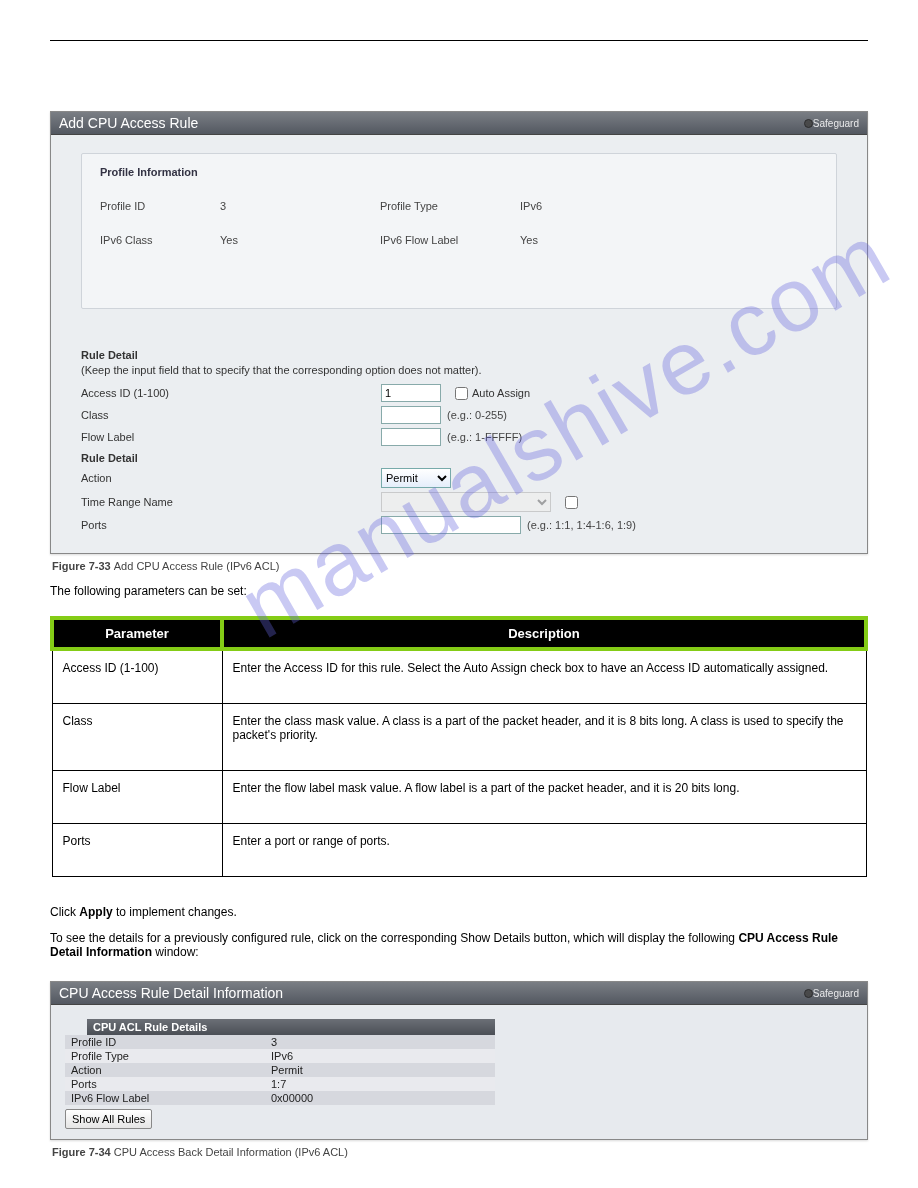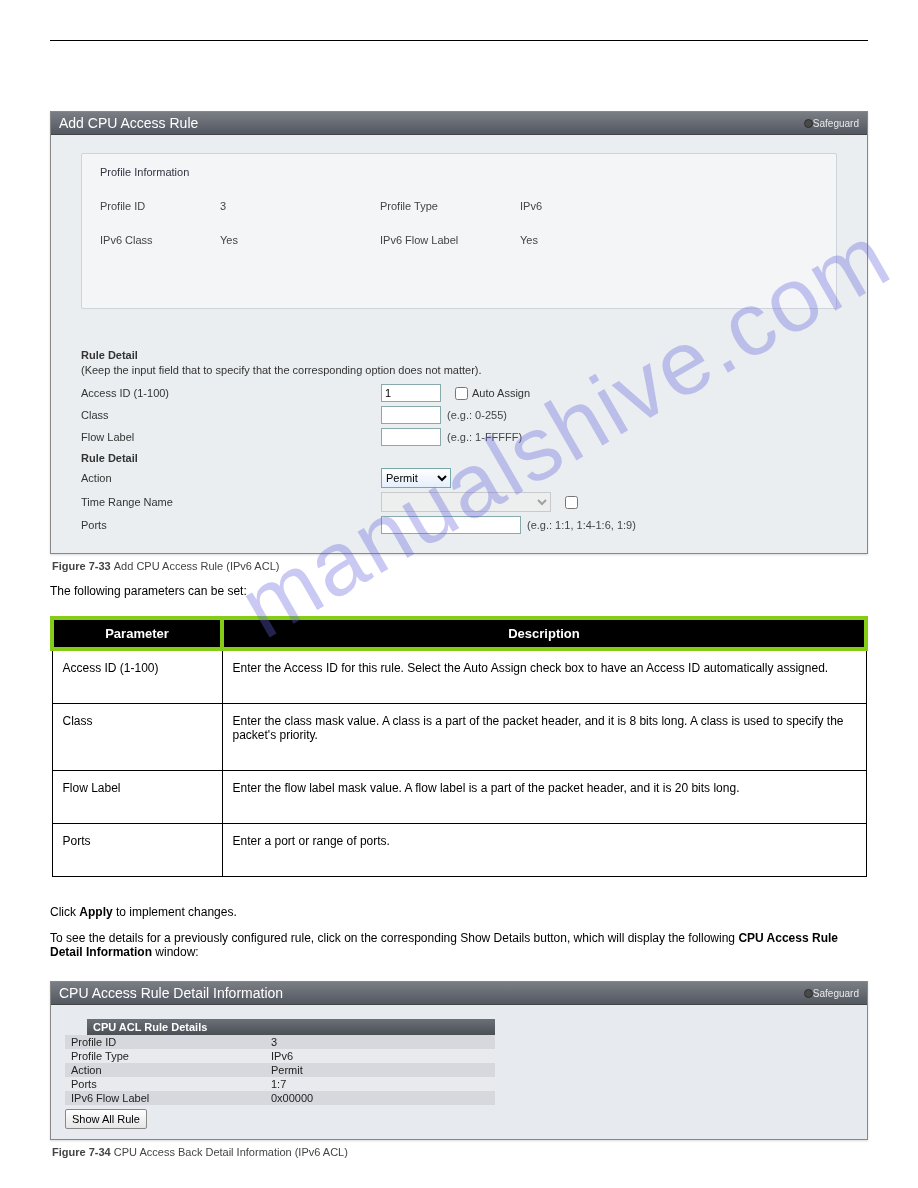--- a/index.html
+++ b/index.html
@@ -59,21 +59,21 @@
   }
   .panel-body { padding: 18px 30px 15px 30px; color:#333; }
 
   .info-box {
     background: #f3f5f7;
     border: 1px solid #cfd4da;
     border-radius: 2px;
     padding: 12px 18px 40px 18px;
     margin-bottom: 40px;
   }
-  .info-title { font-weight: normal; font-size: 11px; color:#334; margin-bottom: 22px; }
+  .info-title { font-weight: bold; font-size: 11px; color:#334; margin-bottom: 22px; }
   .info-row { display: flex; font-size: 11px; color:#444; margin-bottom: 22px; }
   .info-row .cell1 { width: 120px; }
   .info-row .cell2 { width: 160px; }
   .info-row .cell3 { width: 140px; }
   .info-row .cell4 { width: 100px; }
 
   .section-title { font-weight: bold; font-size: 11px; color:#333; }
   .keep-note { font-size: 11px; color:#333; margin: 3px 0 8px 0; }
 
   .form-row { display:flex; align-items:center; font-size:11px; color:#333; margin:4px 0; }
@@ -283,19 +283,19 @@
               <td>Ports</td>
               <td>1:7</td>
             </tr>
         <tr>
               <td>IPv6 Flow Label</td>
               <td>0x00000</td>
             </tr>
       </tbody>
         </table>
     </div>
-    <button class="show-btn">Show All Rule</button>
+    <button class="show-btn">Show All Rules</button>
   </div>
 </div>
 
 <div class="fig-caption">
   <b>Figure 7-34 </b><span>CPU Access Back Detail Information (IPv6 ACL)</span>
 </div>
 
 </body></html>

